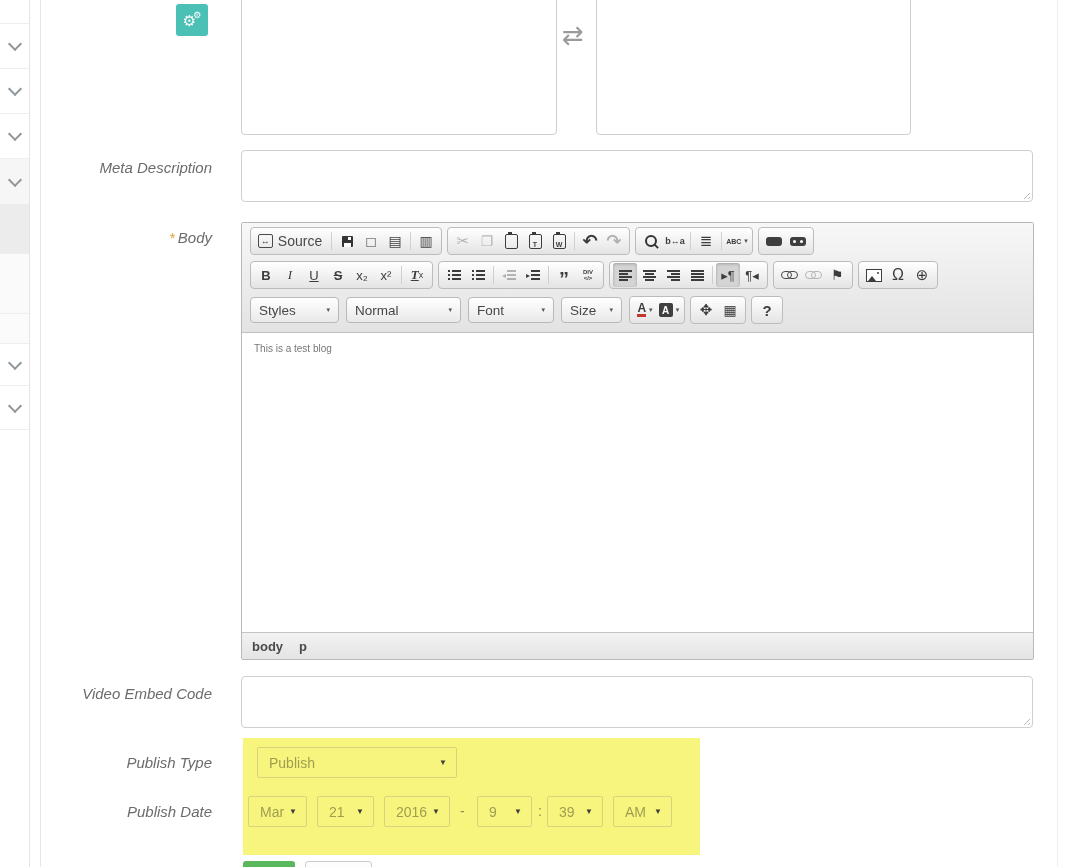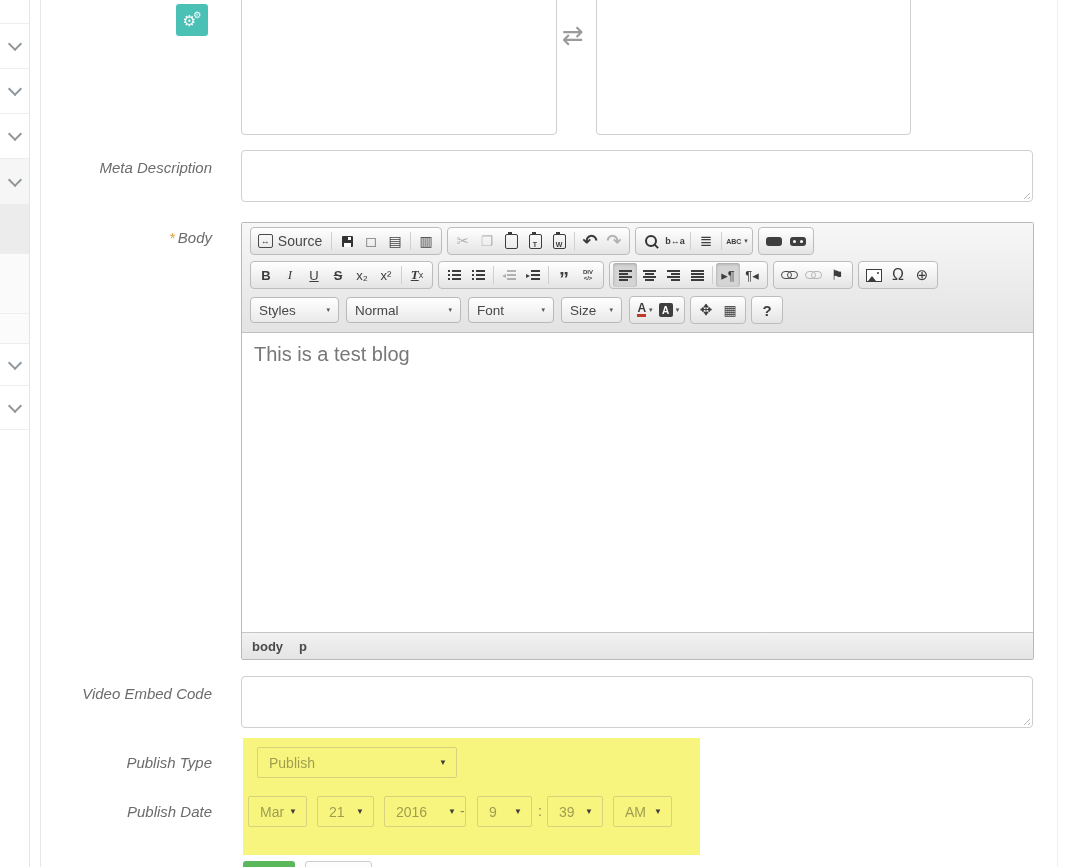--- a/index.html
+++ b/index.html
@@ -90,21 +90,21 @@
   .abc{font-size:7px;font-weight:bold;letter-spacing:0;}
   .divicon{display:flex;flex-direction:column;align-items:center;font-size:6px;font-weight:bold;line-height:6px;}
   .colorA{font-weight:bold;font-size:12px;border-bottom:3px solid #c0392b;line-height:11px;}
   .colorBox{width:14px;height:14px;background:#3f3f3f;color:#fff;border-radius:2px;font-weight:bold;font-size:10px;
             display:inline-flex;align-items:center;justify-content:center;}
   .dd{display:inline-flex;align-items:center;justify-content:space-between;box-sizing:border-box;
       background:linear-gradient(#ffffff,#e9e9e9);border:1px solid #b9b9b9;border-radius:4px;height:26px;
       padding:0 8px;margin:6px 7px 0 0;font-size:13.5px;color:#474747;cursor:pointer;}
 
   #econtent{position:absolute;left:0;top:110px;right:0;bottom:27px;background:#fff;
-            font-size:20px;color:#777;padding:10px 12px;box-sizing:border-box;}
+            font-size:10px;color:#777;padding:10px 12px;box-sizing:border-box;}
   #epath{position:absolute;left:0;bottom:0;right:0;height:26px;border-top:1px solid #c5c5c5;
          background:linear-gradient(#f2f2f2,#e4e4e4);display:flex;align-items:center;gap:16px;
          padding-left:10px;font-size:13px;font-weight:bold;color:#4a4a4a;}
 
   
   #highlight{position:absolute;left:243px;top:738px;width:457px;height:117px;background:#F8F57E;}
   .ysel{position:absolute;height:31px;box-sizing:border-box;border:1px solid #d6d37c;border-radius:2px;
         display:flex;align-items:center;justify-content:space-between;padding:0 9px 0 11px;
         color:#9f9e50;font-size:14px;background:transparent;cursor:pointer;}
   .ysel .vcaret{font-size:8px;color:#3c3c3c;}
@@ -395,21 +395,21 @@
 
   <div class="flabel" style="top:803px;">Publish Date</div>
   <div class="ysel" style="left:248px;top:796px;width:59px;">
       <span>Mar</span>
       <span class="vcaret">▼</span>
     </div>
   <div class="ysel" style="left:317px;top:796px;width:57px;">
       <span>21</span>
       <span class="vcaret">▼</span>
     </div>
-  <div class="ysel" style="left:384px;top:796px;width:82px;">
+  <div class="ysel" style="left:384px;top:796px;width:66px;">
       <span>2016</span>
       <span class="vcaret">▼</span>
     </div>
   <div class="datesep" style="left:460px;">-</div>
   <div class="ysel" style="left:477px;top:796px;width:55px;">
       <span>9</span>
       <span class="vcaret">▼</span>
     </div>
   <div class="datesep" style="left:538px;">:</div>
   <div class="ysel" style="left:547px;top:796px;width:56px;">

